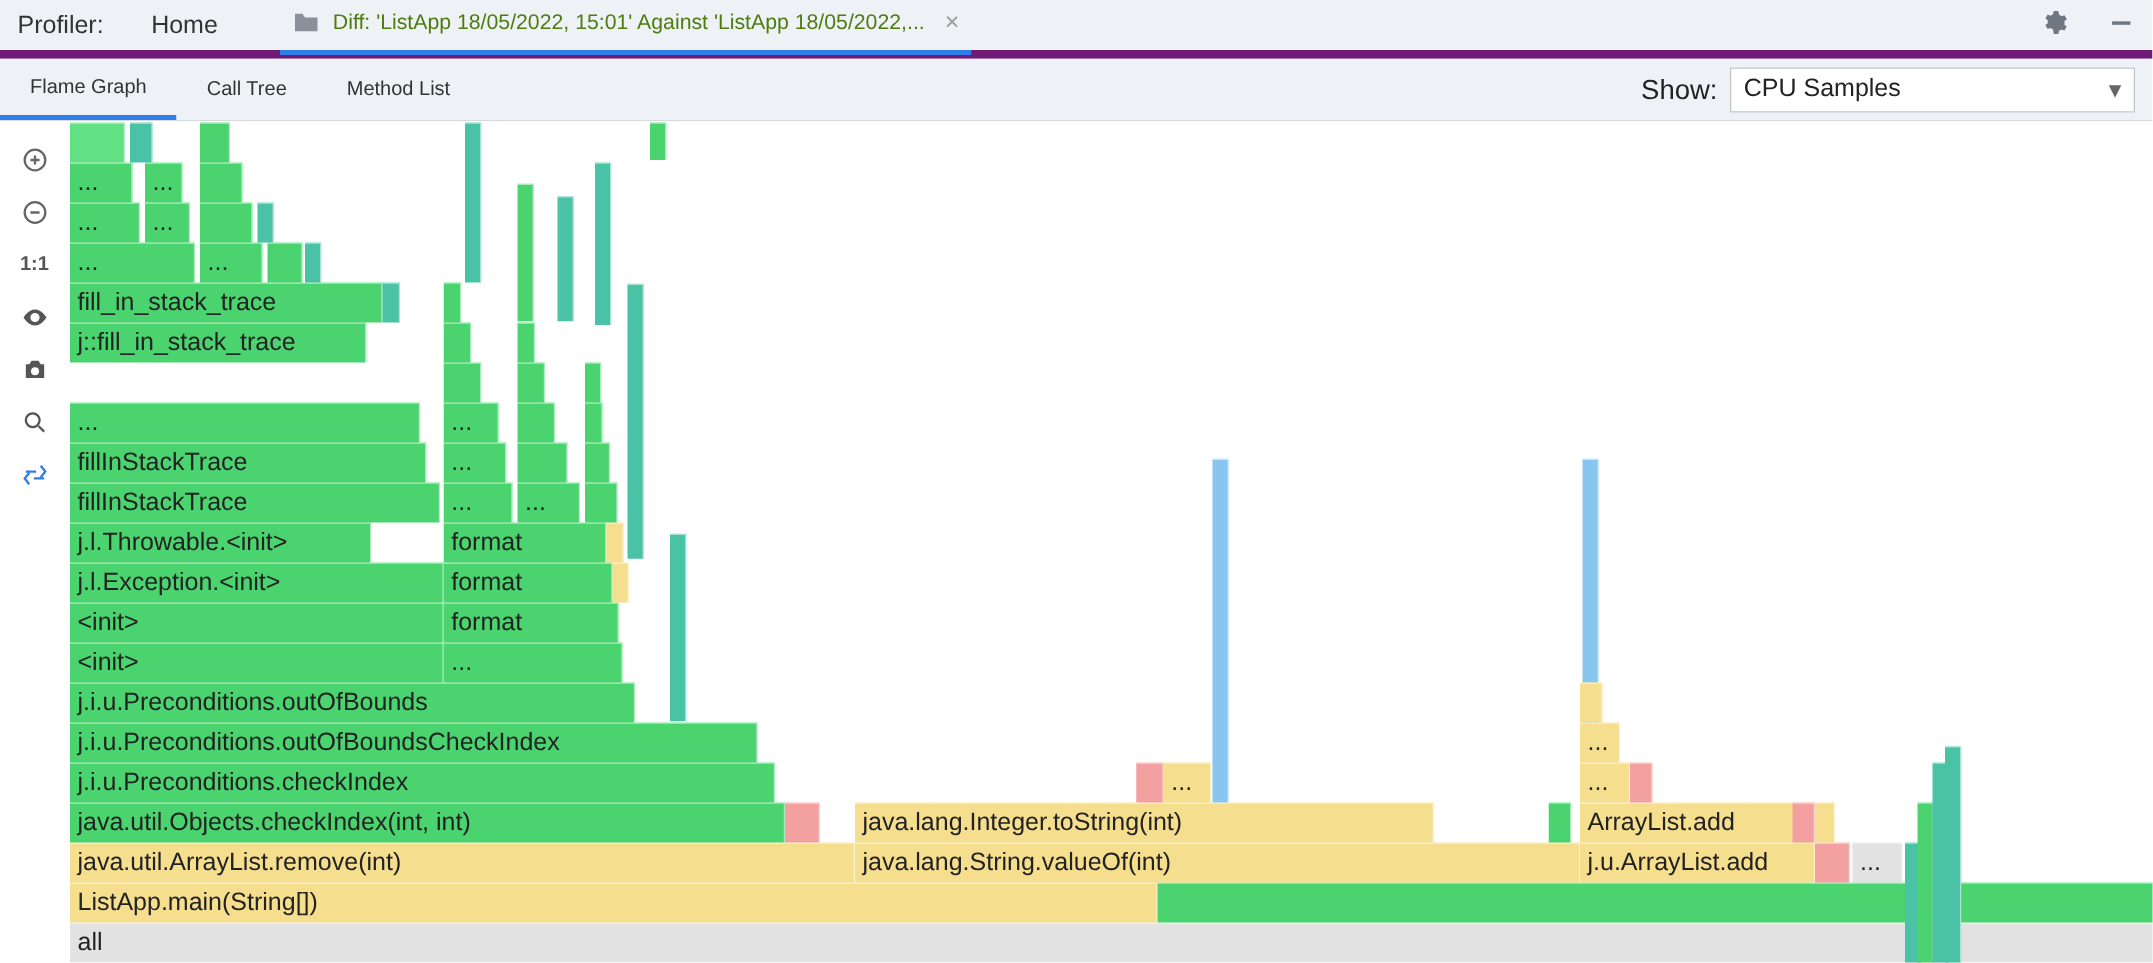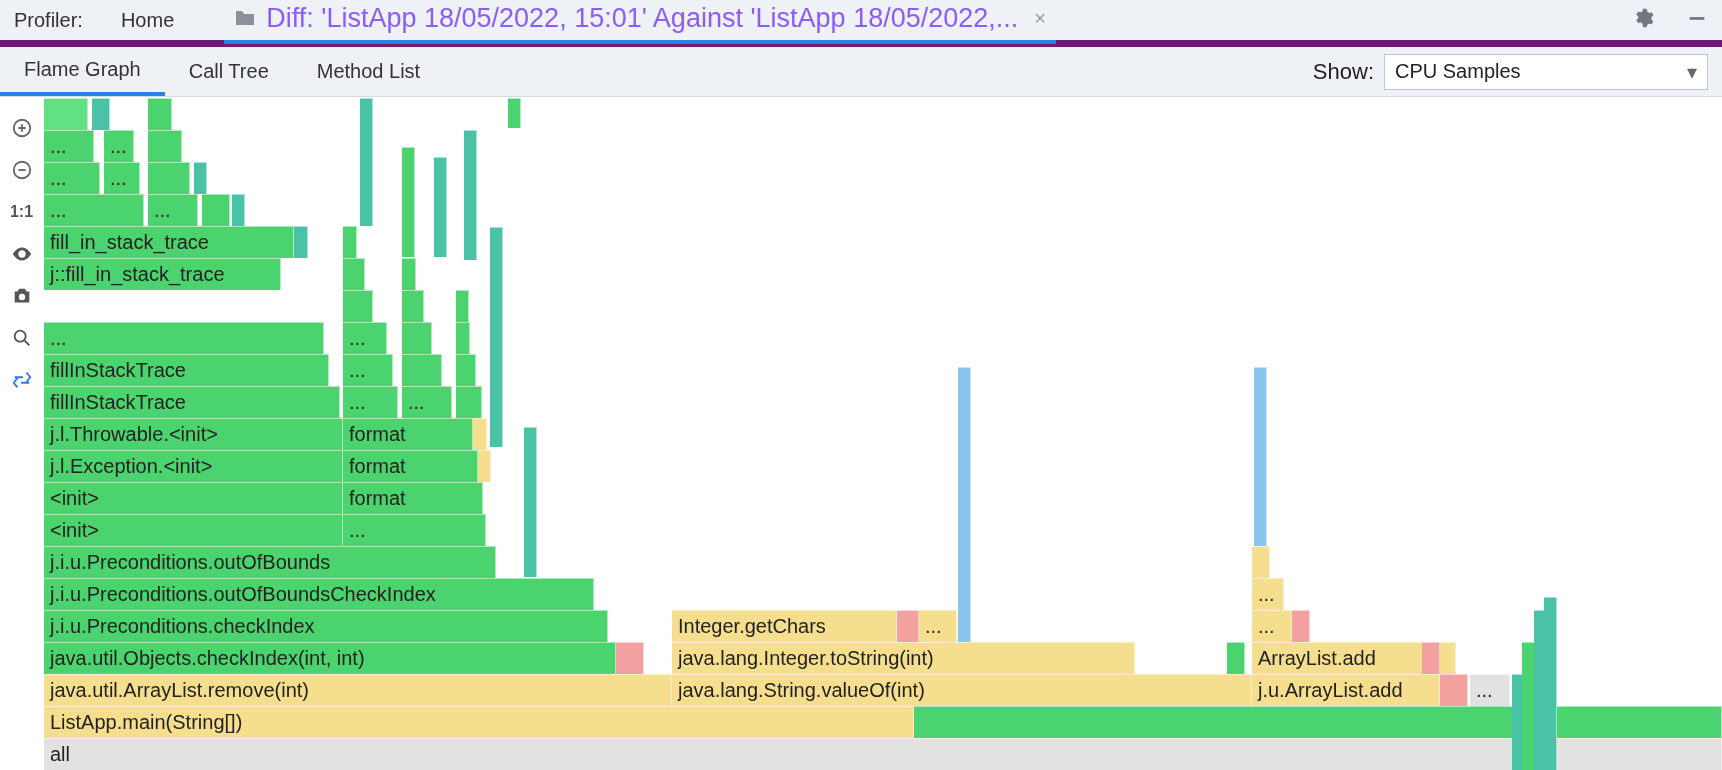--- a/index.html
+++ b/index.html
@@ -26,38 +26,38 @@
 .diff-tab {
   display: flex;
   align-items: center;
   height: 47px;
   border-bottom: 4px solid #2e7de9;
   padding: 0 10px;
   gap: 10px;
   margin-left: 18px;
 }
 .folder-icon svg { display:block; }
-.diff-text { font-size: 27px; color: #8b5cf6; }
+.diff-text { font-size: 17px; color: #4d7c0f; }
 .close-x { color: #999; font-size: 20px; cursor: pointer; margin-left: 6px; }
 .spacer { flex: 1; }
 .gear-icon, .min-icon { color: #6f7782; cursor: pointer; margin-left: 10px; }
 
 .subbar {
   height: 50px;
   background: #eef1f5;
   border-bottom: 1px solid #d6d9de;
   display: flex;
   align-items: stretch;
   padding-right: 14px;
 }
 .subtab {
   padding: 0 24px;
   display:flex;
   align-items:center;
-  font-size: 20px;
+  font-size: 16px;
   color: #333;
   cursor: pointer;
 }
 .subtab.active { border-bottom: 4px solid #2e7de9; }
 .show-label { font-size: 22px; color:#222; align-self:center; margin-right:10px; margin-left:auto; }
 .show-select {
   height: 36px;
   align-self:center;
   width: 324px;
   background:#fff;
@@ -70,21 +70,21 @@
   color:#222;
   cursor:pointer;
 }
 .chev-down { color:#666; }
 
 .main {
   display:flex;
   height: calc(770px - 97px);
 }
 .sidetools {
-  width: 44px;
+  width: 56px;
   background:#fff;
   border-right:1px solid rgba(0,0,0,0);
   display:flex;
   flex-direction:column;
   align-items:center;
   gap: 12px;
   padding-top: 16px;
 }
 .tool {
   width:30px; height:30px;
@@ -214,21 +214,20 @@
     <div class="flame-row c-teal" style="left:1500px; width:4px; top:500px;height:205px;"></div>
 
     <div class="flame-row c-green" style="left:0px; width:572px; top:545px;">java.util.Objects.checkIndex(int, int)</div>
     <div class="flame-row c-red" style="left:572px; width:28px; top:545px;"></div>
     <div class="flame-row c-yellow" style="left:628px; width:463px; top:545px;">java.lang.Integer.toString(int)</div>
     <div class="flame-row c-green" style="left:1183px; width:18px; top:545px;"></div>
     <div class="flame-row c-yellow" style="left:1208px; width:204px; top:545px;">ArrayList.add</div>
     <div class="flame-row c-red" style="left:1378px; width:18px; top:545px;"></div>
 
     <div class="flame-row c-green" style="left:0px; width:564px; top:513px;">j.i.u.Preconditions.checkIndex</div>
-    <div class="flame-row c-yellow" style="left:628px; width:225px; top:513px;">Integer.getChars</div>
     <div class="flame-row c-red" style="left:853px; width:22px; top:513px;"></div>
     <div class="flame-row c-yellow" style="left:875px; width:38px; top:513px;">...</div>
     <div class="flame-row c-blue" style="left:914px; width:6px; top:270px;height:275px;"></div>
     <div class="flame-row c-yellow" style="left:1208px; width:40px; top:513px;">...</div>
     <div class="flame-row c-red" style="left:1248px; width:18px; top:513px;"></div>
 
     <div class="flame-row c-green" style="left:0px; width:550px; top:481px;">j.i.u.Preconditions.outOfBoundsCheckIndex</div>
     <div class="flame-row c-yellow" style="left:1208px; width:32px; top:481px;">...</div>
     <div class="flame-row c-blue" style="left:1210px; width:6px; top:270px;height:211px;"></div>
 
@@ -238,21 +237,21 @@
     <div class="flame-row c-green" style="left:0px; width:299px; top:417px;">&lt;init&gt;</div>
     <div class="flame-row c-green" style="left:299px; width:143px; top:417px;">...</div>
 
     <div class="flame-row c-green" style="left:0px; width:299px; top:385px;">&lt;init&gt;</div>
     <div class="flame-row c-green" style="left:299px; width:140px; top:385px;">format</div>
 
     <div class="flame-row c-green" style="left:0px; width:299px; top:353px;">j.l.Exception.&lt;init&gt;</div>
     <div class="flame-row c-green" style="left:299px; width:135px; top:353px;">format</div>
     <div class="flame-row c-yellow" style="left:434px; width:10px; top:353px;"></div>
 
-    <div class="flame-row c-green" style="left:0px; width:299px; top:321px;">j.l.Throwable.&lt;init&gt;</div>
+    <div class="flame-row c-green" style="left:0px; width:241px; top:321px;">j.l.Throwable.&lt;init&gt;</div>
     <div class="flame-row c-green" style="left:299px; width:130px; top:321px;">format</div>
     <div class="flame-row c-yellow" style="left:429px; width:14px; top:321px;"></div>
 
     <div class="flame-row c-green" style="left:0px; width:296px; top:289px;">fillInStackTrace</div>
     <div class="flame-row c-green" style="left:299px; width:55px; top:289px;">...</div>
     <div class="flame-row c-green" style="left:358px; width:50px; top:289px;">...</div>
     <div class="flame-row c-green" style="left:412px; width:26px; top:289px;"></div>
 
     <div class="flame-row c-green" style="left:0px; width:285px; top:257px;">fillInStackTrace</div>
     <div class="flame-row c-green" style="left:299px; width:50px; top:257px;">...</div>

